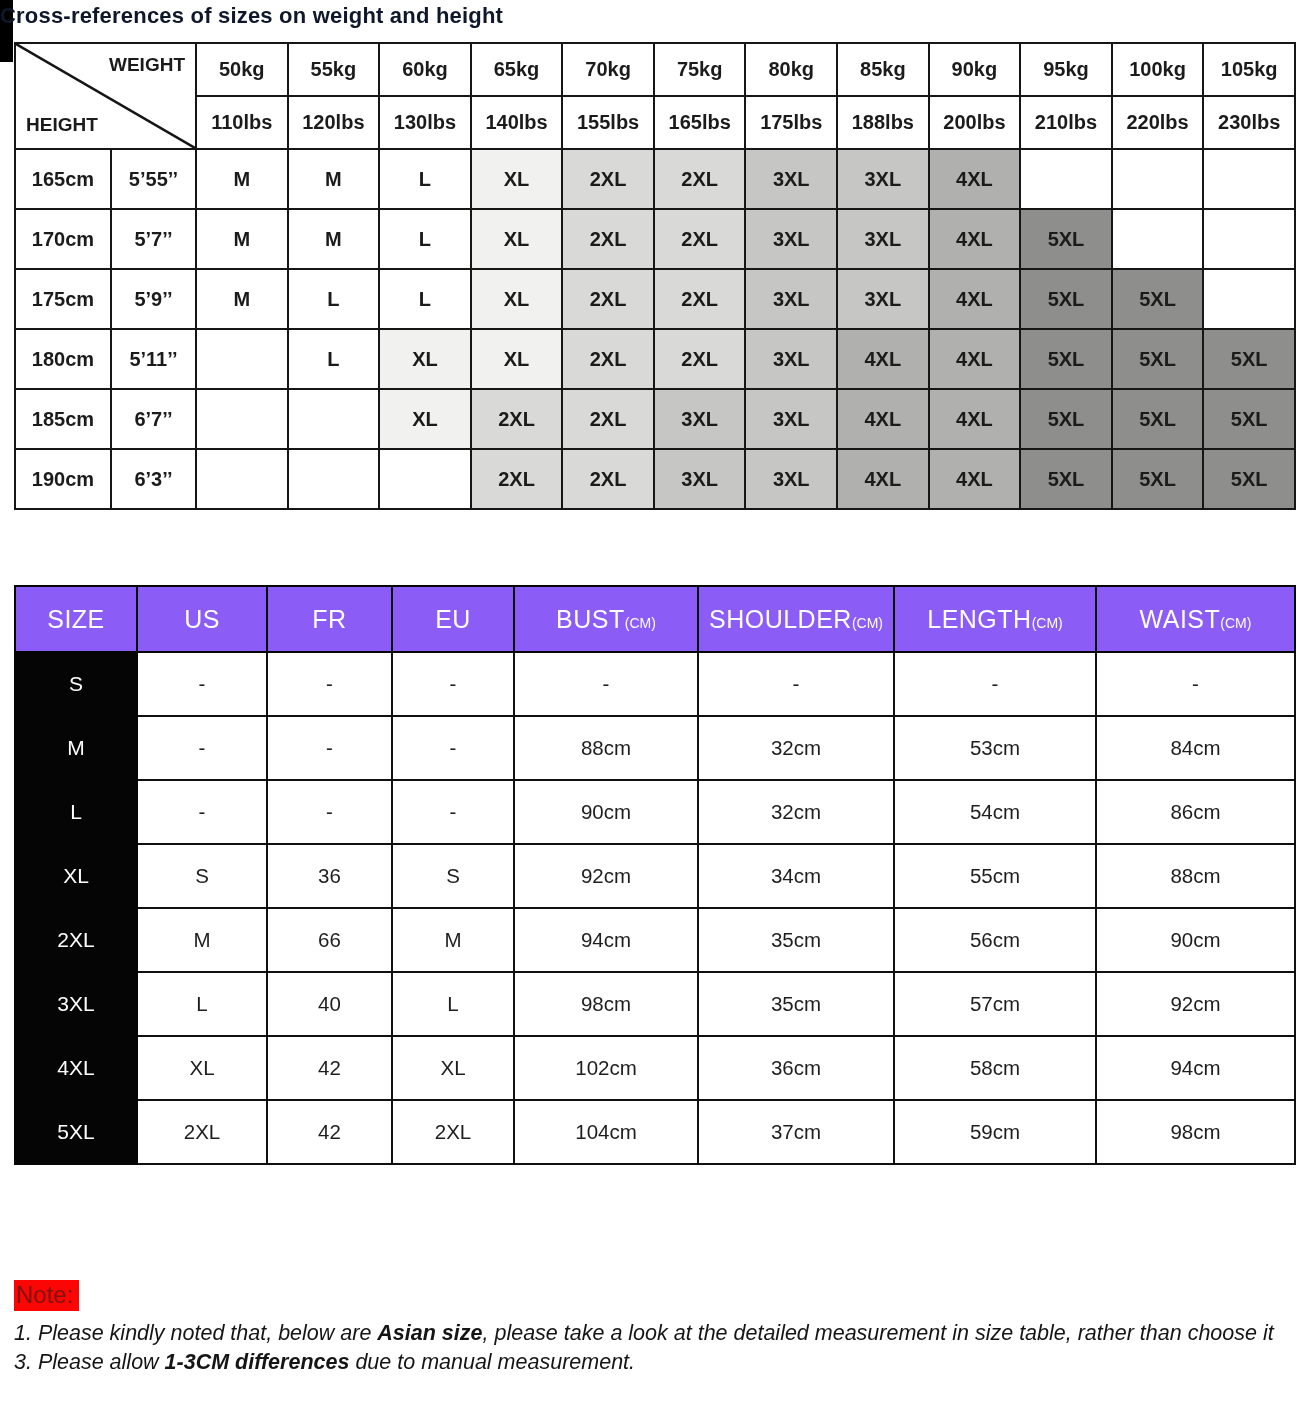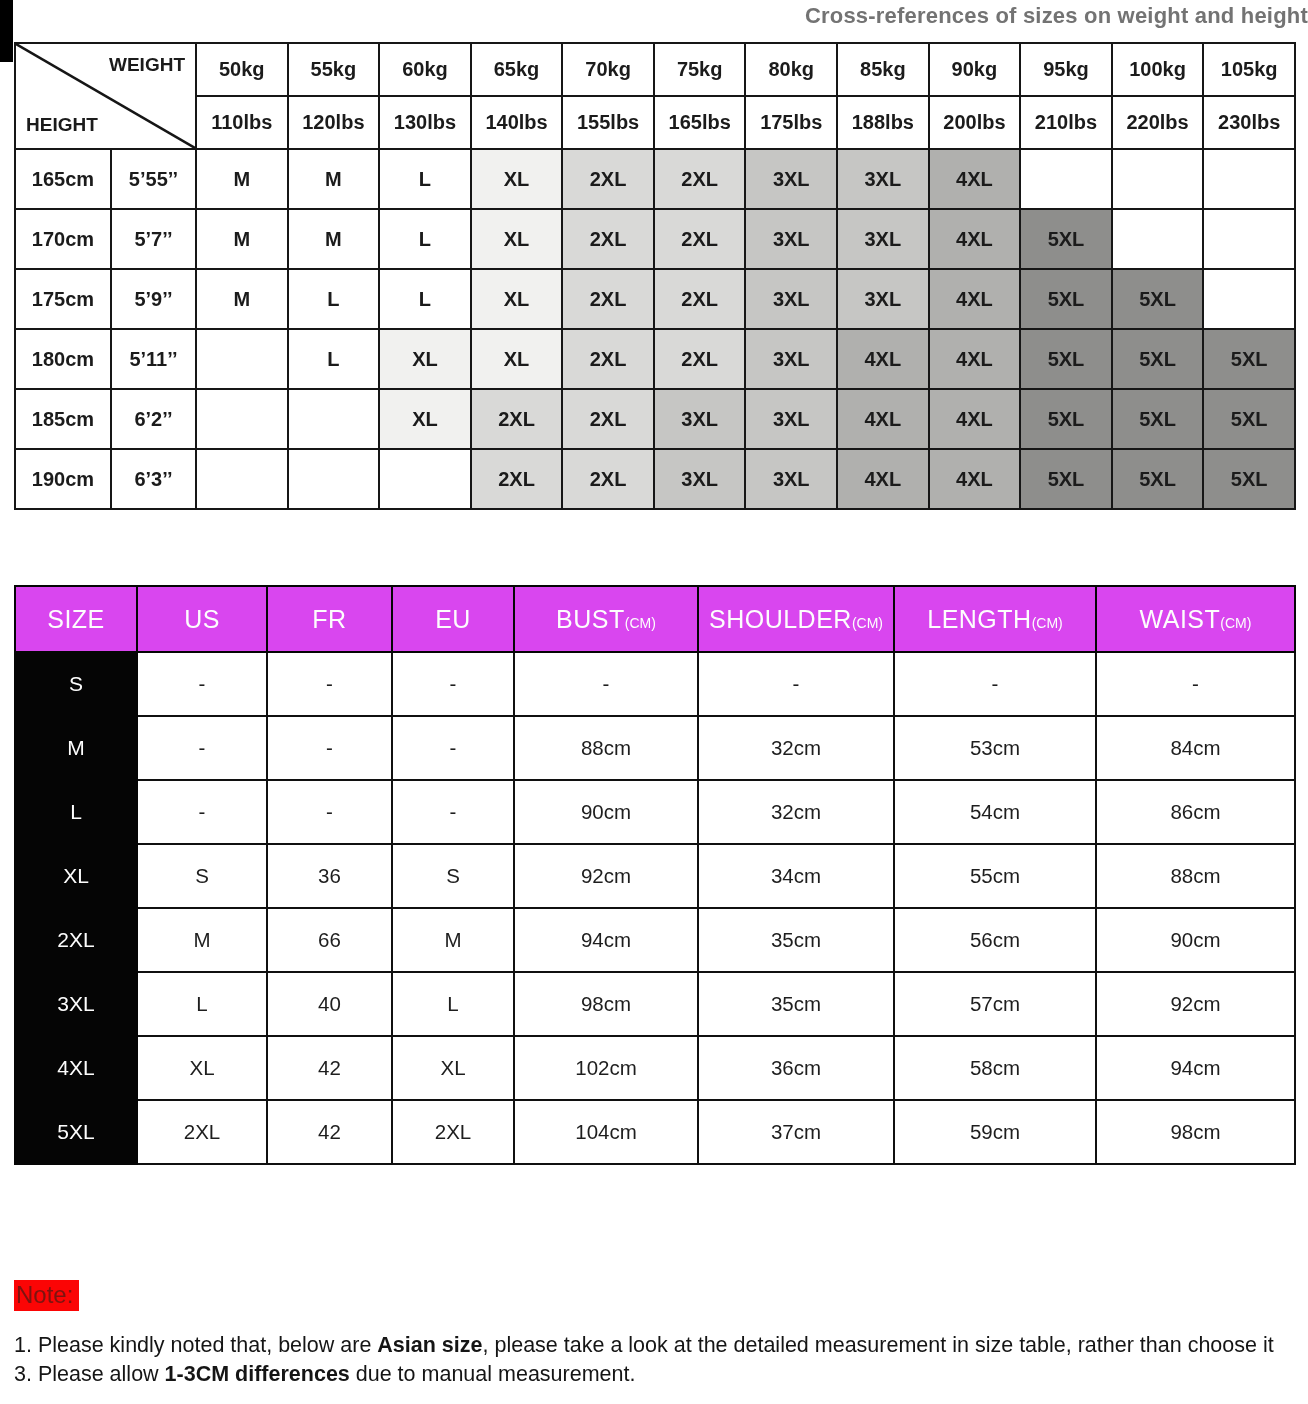--- a/index.html
+++ b/index.html
@@ -2,52 +2,52 @@
 <html><head>
 <meta charset="utf-8">
 <style>
   * { margin:0; padding:0; box-sizing:border-box; }
   html,body { background:#fff; }
   body { font-family:"Liberation Sans", sans-serif; }
   .canvas { position:relative; width:1308px; height:1404px; background:#fff; overflow:hidden; }
 
   .corner-bar { position:absolute; left:0; top:0; width:13px; height:62px; background:#000; }
 
-  .title { position:absolute; top:3px; left:0; width:100%; text-align:right;
-           font-size:22px; font-weight:bold; color:#737373; letter-spacing:0.2px; }
+  .title { position:absolute; top:3px; left:0; width:100%; text-align:left;
+           font-size:22px; font-weight:bold; color:#0f172a; letter-spacing:0.2px; }
 
   
   .wh-table { position:absolute; left:14px; top:42px; width:1280px;
               border-collapse:collapse; table-layout:fixed; }
   .wh-table td { border:2px solid #161616; text-align:center; vertical-align:middle;
                  color:#1b1b1b; background:#fff; overflow:hidden; }
   .wh-kg  { font-weight:bold; font-size:20px; height:53px; }
   .wh-lbs { font-weight:bold; font-size:20px; height:53px; }
   .wh-cm, .wh-ft { font-weight:bold; font-size:20px; }
   .wh-size { font-weight:bold; font-size:20px; height:60px; }
   td.diag { position:relative; padding:12px; }
   .diag-line { position:absolute; left:0; top:0; width:100%; height:100%; display:block; }
   .diag-weight { position:absolute; top:10px; right:10px; font-weight:bold; font-size:19px; color:#1b1b1b; }
   .diag-height { position:absolute; bottom:12px; left:10px; font-weight:bold; font-size:19px; color:#1b1b1b; }
 
   
   .size-table { position:absolute; left:14px; top:585px; width:1280px;
                 border-collapse:collapse; table-layout:fixed; }
   .size-table th, .size-table td { text-align:center; vertical-align:middle; }
-  .st-head th { background:#d946ef; color:#fdfdfd; font-weight:normal; font-size:25px;
+  .st-head th { background:#8b5cf6; color:#fdfdfd; font-weight:normal; font-size:25px;
                 height:66px; border:2px solid #050505; letter-spacing:0.5px; }
   .st-head .unit { font-size:14px; letter-spacing:0; }
   .st-row th { background:#050505; color:#fdfdfd; font-weight:normal; font-size:21px;
                border:2px solid #050505; }
   .st-row td { background:#fff; border:2px solid #101010; font-size:20.5px; color:#1e1e1e; height:64px; }
 
   
   .note { position:absolute; left:14px; top:1280px; width:1288px; color:#151515; }
   .note-label { display:inline-block; font-size:24px; line-height:30px; padding:0 6px 1px 2px; }
-  .note-lines { margin-top:20px; }
+  .note-lines { margin-top:8px;font-style:italic; }
   .note-line { font-size:21.5px; line-height:29px; white-space:nowrap; }
   .note-line b { font-weight:bold; }
 </style>
 </head>
 <body>
 
 <div class="canvas">
 
   <div class="corner-bar"></div>
 
@@ -154,21 +154,21 @@
           <td class="wh-size" style="background: rgb(217, 217, 215);">2XL</td>
           <td class="wh-size" style="background: rgb(198, 198, 196);">3XL</td>
           <td class="wh-size" style="background: rgb(176, 176, 174);">4XL</td>
           <td class="wh-size" style="background: rgb(176, 176, 174);">4XL</td>
           <td class="wh-size" style="background: rgb(142, 142, 140);">5XL</td>
           <td class="wh-size" style="background: rgb(142, 142, 140);">5XL</td>
           <td class="wh-size" style="background: rgb(142, 142, 140);">5XL</td>
         </tr>
         <tr>
           <td class="wh-cm">185cm</td>
-          <td class="wh-ft">6’2’’</td>
+          <td class="wh-ft">6’7’’</td>
           <td class="wh-size" style="background: rgb(255, 255, 255);"></td>
           <td class="wh-size" style="background: rgb(255, 255, 255);"></td>
           <td class="wh-size" style="background: rgb(241, 241, 239);">XL</td>
           <td class="wh-size" style="background: rgb(217, 217, 215);">2XL</td>
           <td class="wh-size" style="background: rgb(217, 217, 215);">2XL</td>
           <td class="wh-size" style="background: rgb(198, 198, 196);">3XL</td>
           <td class="wh-size" style="background: rgb(198, 198, 196);">3XL</td>
           <td class="wh-size" style="background: rgb(176, 176, 174);">4XL</td>
           <td class="wh-size" style="background: rgb(176, 176, 174);">4XL</td>
           <td class="wh-size" style="background: rgb(142, 142, 140);">5XL</td>

